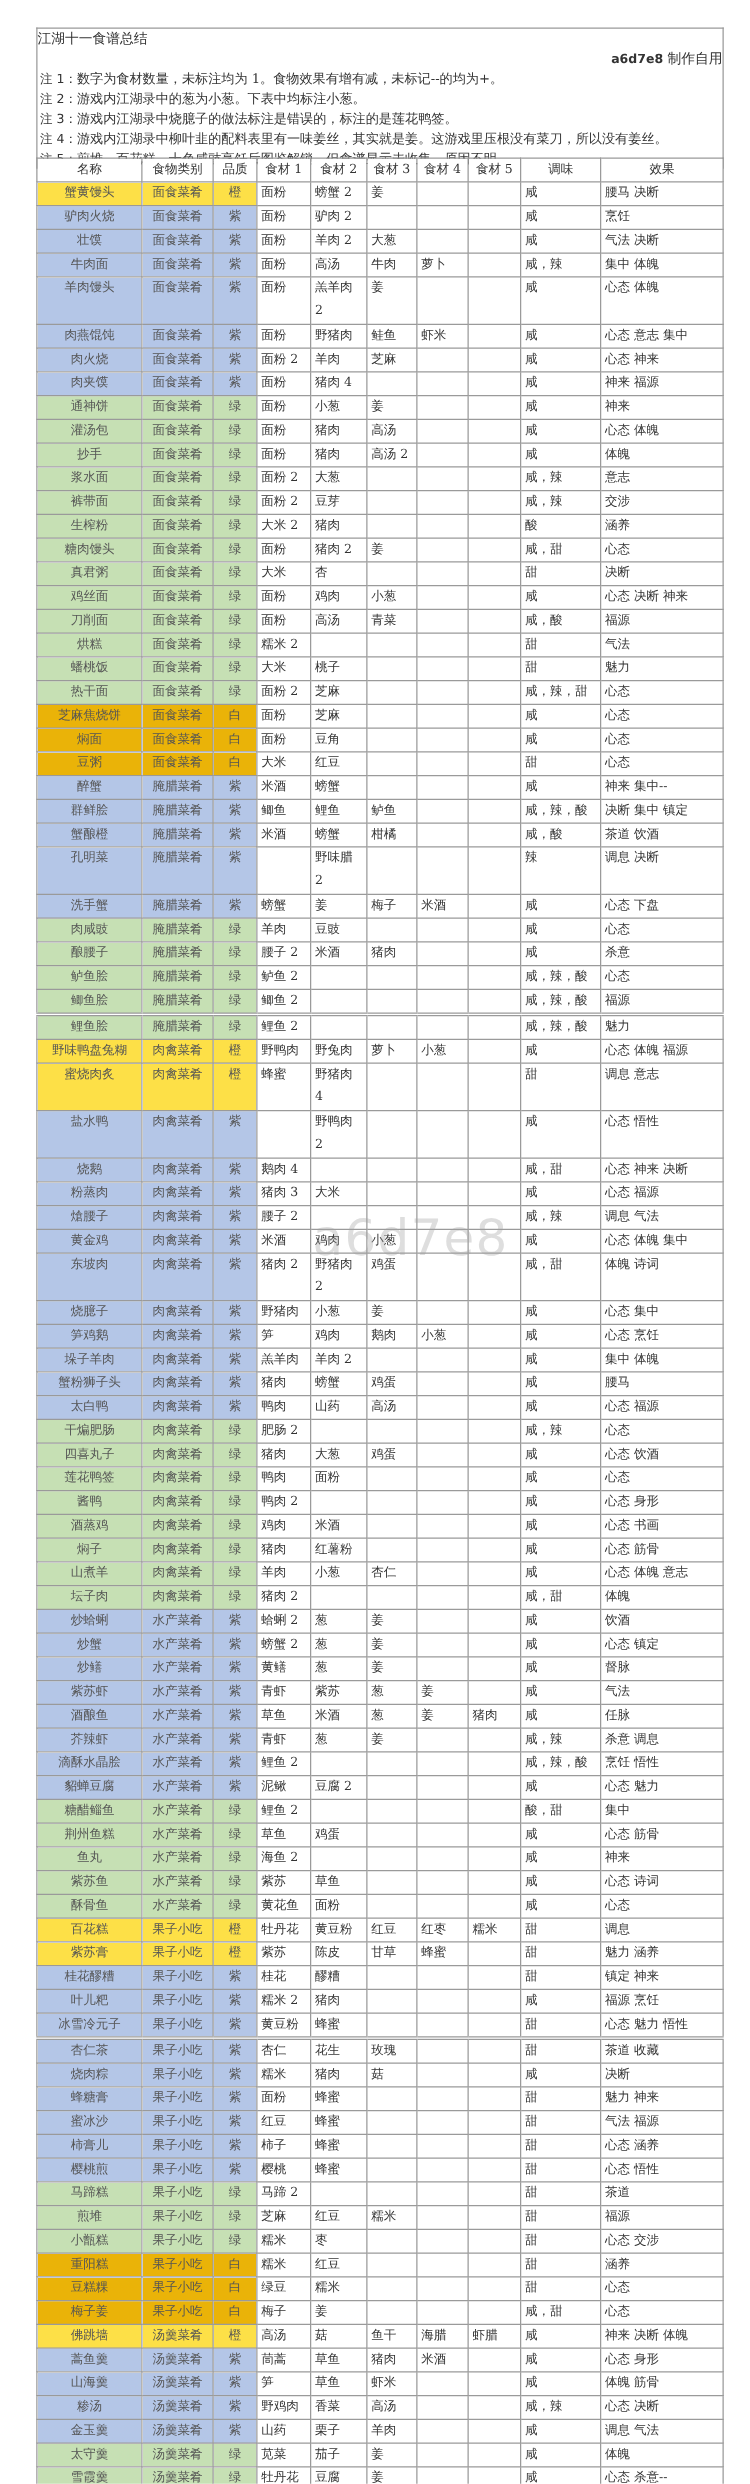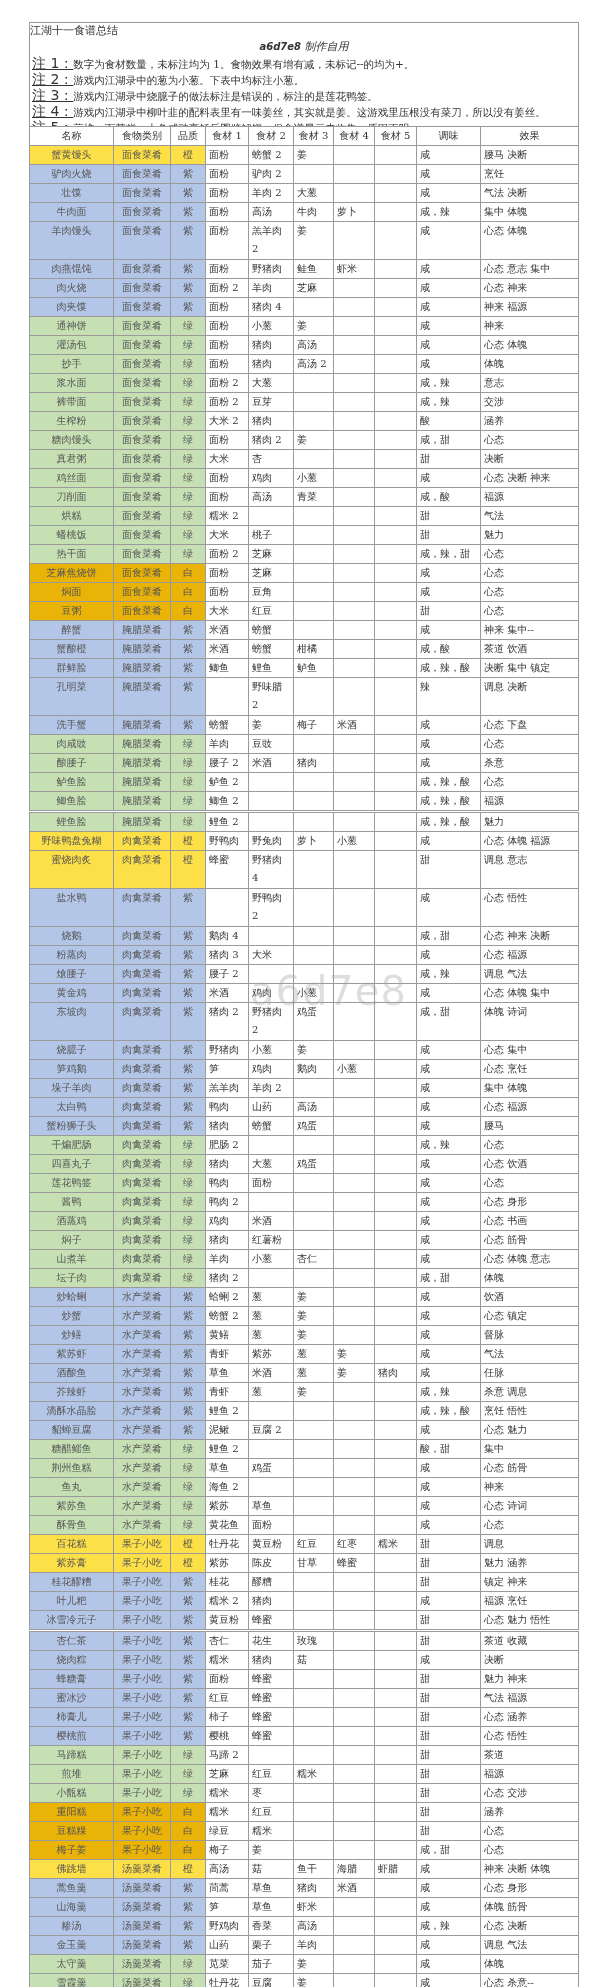--- a/index.html
+++ b/index.html
@@ -1,22 +1,22 @@
 <!DOCTYPE html>
 <html><head>
 <meta charset="utf-8">
 <style>
   html, body { margin:0; padding:0; background:#ffffff; }
   body { width:600px; height:1987px; position:relative; font-family:"DejaVu Serif", serif; color:#333; overflow:hidden; }
   .sheet { position:absolute; left:29px; top:22px; width:548px; border:1px solid #9a9a9a; border-bottom:none; }
   .title { text-align:left; font-size:11px; line-height:16px; height:16px; color:#333; }
-  .subtitle { text-align:center; font-size:11px; line-height:16px; height:16px;font-style:italic; }
+  .subtitle { text-align:right; font-size:11px; line-height:16px; height:16px; }
   .subtitle b { font-family:"DejaVu Sans", sans-serif; font-weight:bold; font-size:10px; }
   .note { font-size:10.5px; line-height:16px; height:16px; padding-left:2px; white-space:nowrap; overflow:hidden; }
-  .note .lbl { font-family:"DejaVu Sans", sans-serif; font-size:14px;text-decoration:underline; }
+  .note .lbl { font-family:"DejaVu Sans", sans-serif; font-size:10px; }
   table { position:absolute; left:29px; border-collapse:collapse; table-layout:fixed; width:549px; font-size:10px; }
   td, th { border:1px solid #9a9a9a; padding:0 3px; height:18px; line-height:18px; vertical-align:top; white-space:nowrap; overflow:hidden; font-weight:normal; }
   th { background:#fff; }
   td.c { text-align:center; }
   td.wrap { white-space:normal; line-height:18px; }
   tr.tall td { height:37px; }
   .q-orange td.h { background:#fde047; color:#555; }
   .q-purple td.h { background:#b4c6e7; color:#555; }
   .q-green td.h { background:#c6e0b4; color:#555; }
   .q-white td.h { background:#eab308; color:#555; }
@@ -358,42 +358,42 @@
         <td class="h c">紫</td>
         <td class="wrap">米酒</td>
         <td class="wrap">螃蟹</td>
         <td class="wrap"></td>
         <td class="wrap"></td>
         <td class="wrap"></td>
         <td>咸</td>
         <td>神来  集中--</td>
       </tr>
       <tr class="q-purple">
+        <td class="h c">群鲜脍</td>
+        <td class="h c">腌腊菜肴</td>
+        <td class="h c">紫</td>
+        <td class="wrap">鲫鱼</td>
+        <td class="wrap">鲤鱼</td>
+        <td class="wrap">鲈鱼</td>
+        <td class="wrap"></td>
+        <td class="wrap"></td>
+        <td>咸，辣，酸</td>
+        <td>决断  集中  镇定</td>
+      </tr>
+      <tr class="q-purple">
         <td class="h c">蟹酿橙</td>
         <td class="h c">腌腊菜肴</td>
         <td class="h c">紫</td>
         <td class="wrap">米酒</td>
         <td class="wrap">螃蟹</td>
         <td class="wrap">柑橘</td>
         <td class="wrap"></td>
         <td class="wrap"></td>
         <td>咸，酸</td>
         <td>茶道  饮酒</td>
-      </tr>
-      <tr class="q-purple">
-        <td class="h c">群鲜脍</td>
-        <td class="h c">腌腊菜肴</td>
-        <td class="h c">紫</td>
-        <td class="wrap">鲫鱼</td>
-        <td class="wrap">鲤鱼</td>
-        <td class="wrap">鲈鱼</td>
-        <td class="wrap"></td>
-        <td class="wrap"></td>
-        <td>咸，辣，酸</td>
-        <td>决断  集中  镇定</td>
       </tr>
       <tr class="q-purple tall">
         <td class="h c">孔明菜</td>
         <td class="h c">腌腊菜肴</td>
         <td class="h c">紫</td>
         <td class="wrap"></td>
         <td class="wrap">野味腊 2</td>
         <td class="wrap"></td>
         <td class="wrap"></td>
         <td class="wrap"></td>
@@ -598,42 +598,42 @@
         <td class="h c">紫</td>
         <td class="wrap">羔羊肉</td>
         <td class="wrap">羊肉 2</td>
         <td class="wrap"></td>
         <td class="wrap"></td>
         <td class="wrap"></td>
         <td>咸</td>
         <td>集中  体魄</td>
       </tr>
       <tr class="q-purple">
+        <td class="h c">蟹粉狮子头</td>
+        <td class="h c">肉禽菜肴</td>
+        <td class="h c">紫</td>
+        <td class="wrap">猪肉</td>
+        <td class="wrap">螃蟹</td>
+        <td class="wrap">鸡蛋</td>
+        <td class="wrap"></td>
+        <td class="wrap"></td>
+        <td>咸</td>
+        <td>腰马</td>
+      </tr>
+      <tr class="q-purple">
         <td class="h c">太白鸭</td>
         <td class="h c">肉禽菜肴</td>
         <td class="h c">紫</td>
         <td class="wrap">鸭肉</td>
         <td class="wrap">山药</td>
         <td class="wrap">高汤</td>
         <td class="wrap"></td>
         <td class="wrap"></td>
         <td>咸</td>
         <td>心态  福源</td>
-      </tr>
-      <tr class="q-purple">
-        <td class="h c">蟹粉狮子头</td>
-        <td class="h c">肉禽菜肴</td>
-        <td class="h c">紫</td>
-        <td class="wrap">猪肉</td>
-        <td class="wrap">螃蟹</td>
-        <td class="wrap">鸡蛋</td>
-        <td class="wrap"></td>
-        <td class="wrap"></td>
-        <td>咸</td>
-        <td>腰马</td>
       </tr>
       <tr class="q-green">
         <td class="h c">干煸肥肠</td>
         <td class="h c">肉禽菜肴</td>
         <td class="h c">绿</td>
         <td class="wrap">肥肠 2</td>
         <td class="wrap"></td>
         <td class="wrap"></td>
         <td class="wrap"></td>
         <td class="wrap"></td>

